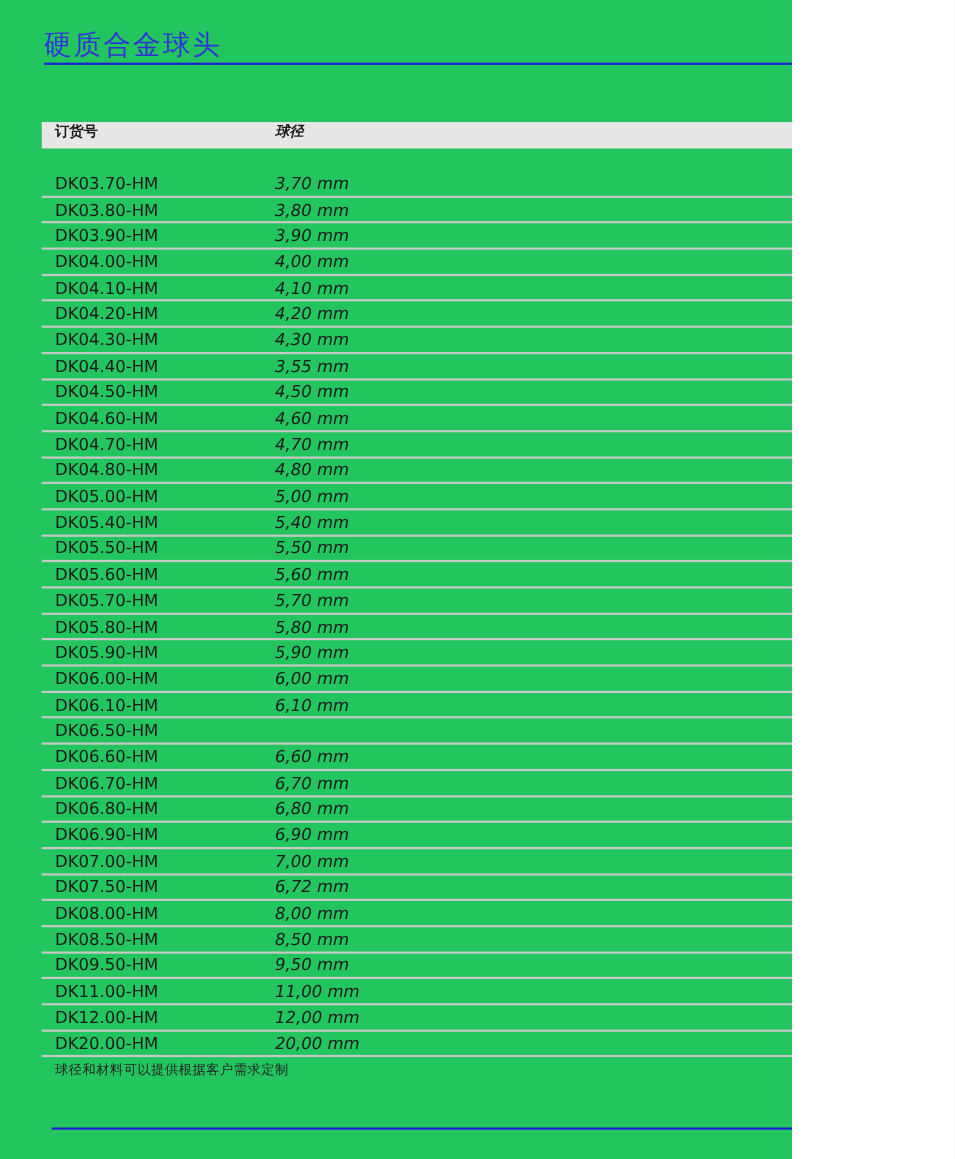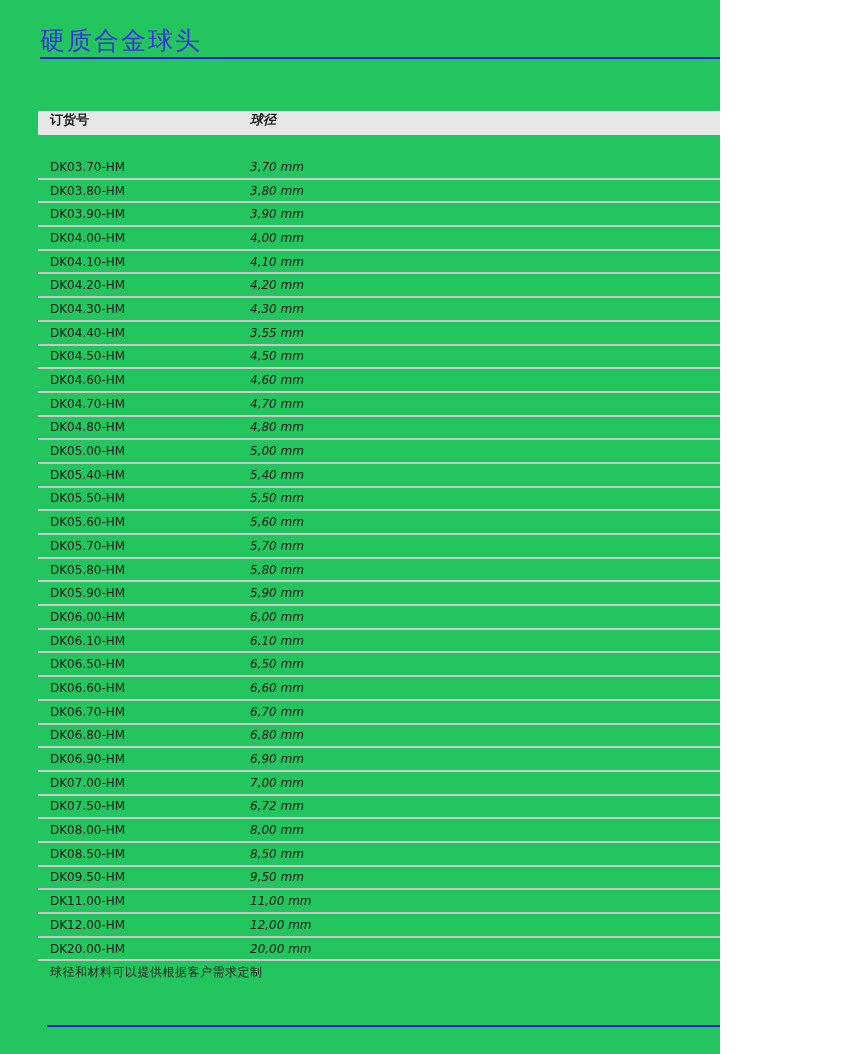--- a/index.html
+++ b/index.html
@@ -52,21 +52,21 @@
     font-weight: bold;
     font-size: 13px;
     margin-bottom: 21px;
   }
   .trow {
     height: 23.7px;
     box-sizing: border-box;
     display: flex;
     align-items: center;
     border-bottom: 2px solid var(--separator);
-    font-size: 12px;
+    font-size: 15px;
   }
   .cell { white-space: nowrap; overflow: hidden; }
   .cell.c1 {
     width: 212px;
     padding-left: 12px;
     box-sizing: border-box;
     flex: none;
   }
   .cell.c2 { flex: 1; font-style: italic; }
   .footnote {
@@ -176,21 +176,20 @@
         <div class="trow">
           <div class="cell c1">DK06.00-HM</div>
           <div class="cell c2">6,00 mm</div>
         </div>
         <div class="trow">
           <div class="cell c1">DK06.10-HM</div>
           <div class="cell c2">6,10 mm</div>
         </div>
         <div class="trow">
           <div class="cell c1">DK06.50-HM</div>
-          <div class="cell c2">6,50 mm</div>
         </div>
         <div class="trow">
           <div class="cell c1">DK06.60-HM</div>
           <div class="cell c2">6,60 mm</div>
         </div>
         <div class="trow">
           <div class="cell c1">DK06.70-HM</div>
           <div class="cell c2">6,70 mm</div>
         </div>
         <div class="trow">

